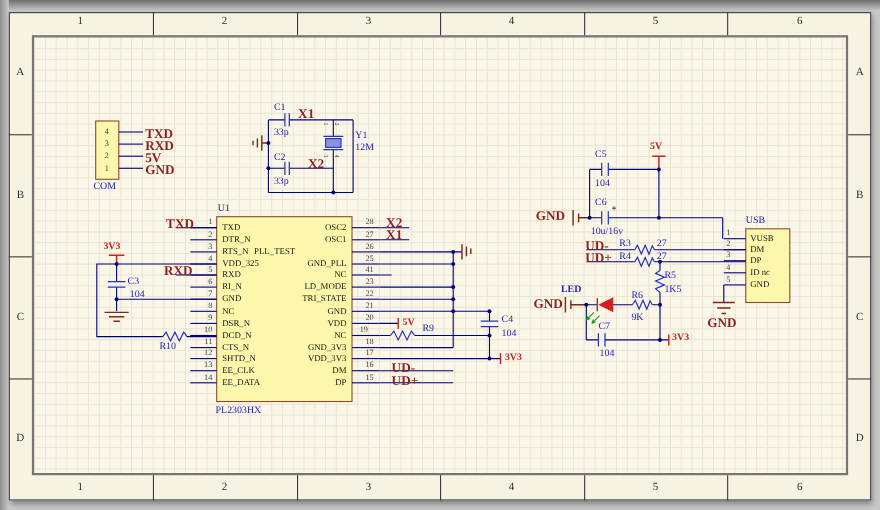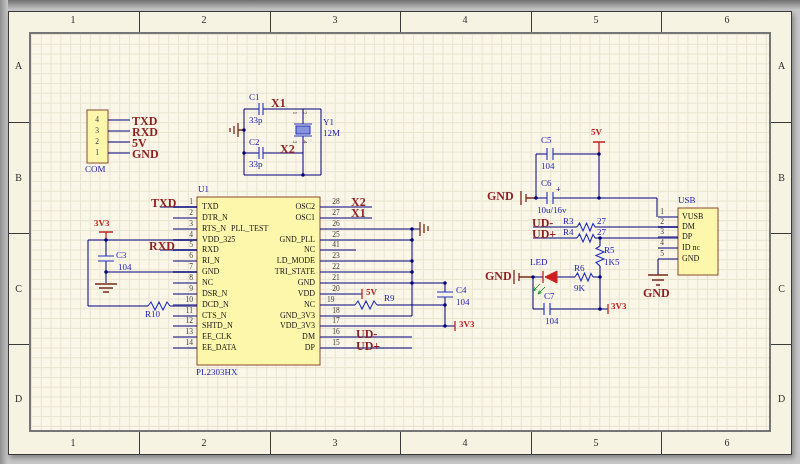--- a/index.html
+++ b/index.html
@@ -288,21 +288,21 @@
   <div class="t pwr" style="left:591px;top:128px;">5V</div>
   <div class="t net" style="left:532px;top:217px;">UD-</div>
   <div class="t des" style="left:563px;top:217px;">R3</div>
   <div class="t des" style="left:597px;top:217px;">27</div>
   <div class="t net" style="left:532px;top:228px;">UD+</div>
   <div class="t des" style="left:563px;top:228px;">R4</div>
   <div class="t des" style="left:597px;top:228px;">27</div>
   <div class="t des" style="left:604px;top:246px;">R5</div>
   <div class="t des" style="left:604px;top:258px;">1K5</div>
   <div class="t net" style="left:485px;top:270px;">GND</div>
-  <div class="t des" style="left:530px;top:258px;">LED</div>
+  <div class="t des" style="left:510px;top:258px;font-weight:bold;">LED</div>
   <div class="t des" style="left:574px;top:264px;">R6</div>
   <div class="t des" style="left:574px;top:284px;">9K</div>
   <div class="t des" style="left:544px;top:292px;">C7</div>
   <div class="t des" style="left:545px;top:317px;">104</div>
   <div class="t pwr" style="left:611px;top:302px;">3V3</div>
   <div class="t des" style="left:678px;top:196px;">USB</div>
   <div class="t net" style="left:643px;top:287px;">GND</div>
 <div class="t num" style="left:171px;top:197.5px;width:22px;text-align:right;">1</div>
     <div class="t pin" style="left:202px;top:202.5px;">TXD</div>
     <div class="t num" style="left:327px;top:197.5px;width:18px;text-align:center;">28</div>

